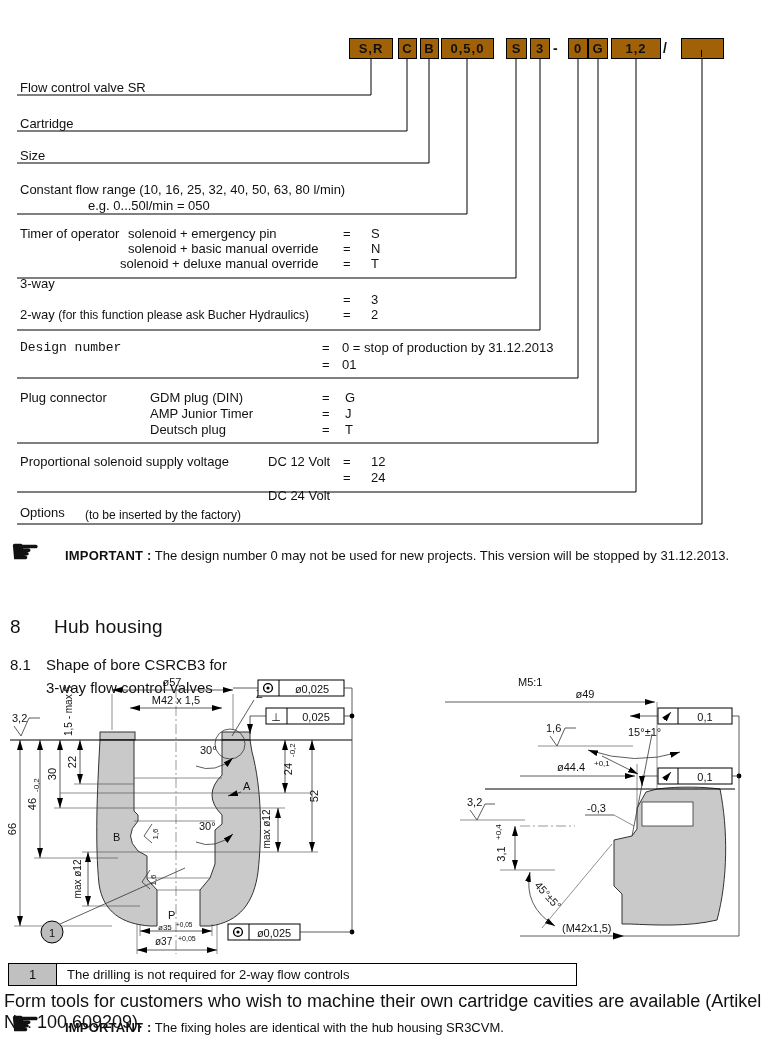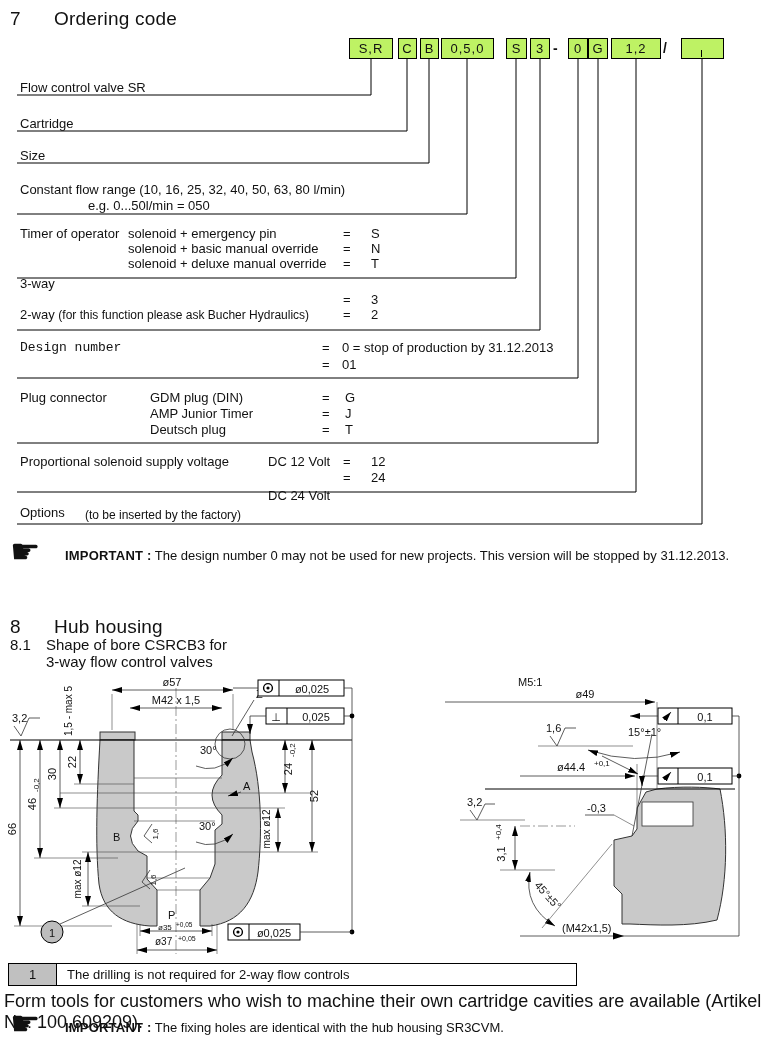--- a/index.html
+++ b/index.html
@@ -2,24 +2,24 @@
 <html><head>
 <meta charset="utf-8">
 <style>
   html,body{margin:0;padding:0;background:#fff;}
   .page{position:relative;width:773px;height:1047px;background:#fff;
         font-family:"Liberation Sans",sans-serif;color:#111;overflow:hidden;}
   .abs{position:absolute;}
   .h1{font-size:19px;letter-spacing:.2px;}
   .h1 .num{display:inline-block;width:44px;}
   .h2{font-size:15px;}
-  .h2 .num{display:inline-block;width:36px;}
+  .h2 .num{display:inline-block;width:36px;margin-top:20px;}
   .codebox{position:absolute;top:38px;height:19px;border:1.5px solid #000;
-           font-weight:normal;font-size:13px;text-align:center;line-height:19px;
-           letter-spacing:1px;background:#bef264;}
+           font-weight:bold;font-size:13px;text-align:center;line-height:19px;
+           letter-spacing:1px;background:#a16207;}
   .sep{position:absolute;top:40px;font-weight:bold;font-size:14px;}
   .lbl{position:absolute;font-size:13px;white-space:nowrap;}
   .small{font-size:12px;}
   .eq{position:absolute;font-size:13px;}
   .imp{position:absolute;font-size:13px;white-space:nowrap;}
   .imp b{letter-spacing:.2px;}
   .hand{position:absolute;font-size:34px;line-height:30px;}
   svg text{font-family:"Liberation Sans",sans-serif;fill:#111;}
   .dt{font-size:11px;}
   .dts{font-size:8px;}
@@ -35,23 +35,20 @@
   .notetable .numcell{width:47px;background:#c0c0c0;border-right:1px solid #000;
              text-align:center;line-height:21px;}
   .notetable .txtcell{padding-left:10px;line-height:21px;}
   .para{position:absolute;font-size:18px;}
 </style>
 </head>
 <body>
 
 <div class="page">
 
-  <div class="abs h1" style="left:10px;top:8px;">
-    <span class="num">7</span><span>Ordering code</span>
-  </div>
 
   <svg class="abs" style="left:0;top:0;" width="773" height="535">
     <g class="ln">
       <path d="M371,59 V95 H17"></path>
       <path d="M407,59 V131 H17"></path>
       <path d="M429,59 V163 H17"></path>
       <path d="M467,59 V214 H17"></path>
       <path d="M516,59 V278 H17"></path>
       <path d="M540,59 V330 H17"></path>
       <path d="M578,59 V378 H17"></path>
@@ -81,21 +78,21 @@
   <div class="lbl" style="left:20px;top:182px;">Constant flow range (10, 16, 25, 32, 40, 50, 63, 80 l/min)</div>
   <div class="lbl" style="left:88px;top:198px;">e.g. 0...50l/min = 050</div>
 
   <div class="lbl" style="left:20px;top:226px;">Timer of operator</div>
   <div class="lbl" style="left:128px;top:226px;">solenoid + emergency pin</div>
   <div class="eq" style="left:343px;top:226px;">=</div>
   <div class="lbl" style="left:371px;top:226px;">S</div>
   <div class="lbl" style="left:128px;top:241px;">solenoid + basic manual override</div>
   <div class="eq" style="left:343px;top:241px;">=</div>
   <div class="lbl" style="left:371px;top:241px;">N</div>
-  <div class="lbl" style="left:128px;top:256px;">solenoid + deluxe manual override</div>
+  <div class="lbl" style="left:120px;top:256px;">solenoid + deluxe manual override</div>
   <div class="eq" style="left:343px;top:256px;">=</div>
   <div class="lbl" style="left:371px;top:256px;">T</div>
 
   <div class="lbl" style="left:20px;top:276px;">3-way</div>
   <div class="eq" style="left:343px;top:292px;">=</div>
   <div class="lbl" style="left:371px;top:292px;">3</div>
   <div class="lbl" style="left:20px;top:307px;"><span>2-way</span> <span class="small">(for this function please ask Bucher Hydraulics)</span></div>
   <div class="eq" style="left:343px;top:307px;">=</div>
   <div class="lbl" style="left:371px;top:307px;">2</div>
 

